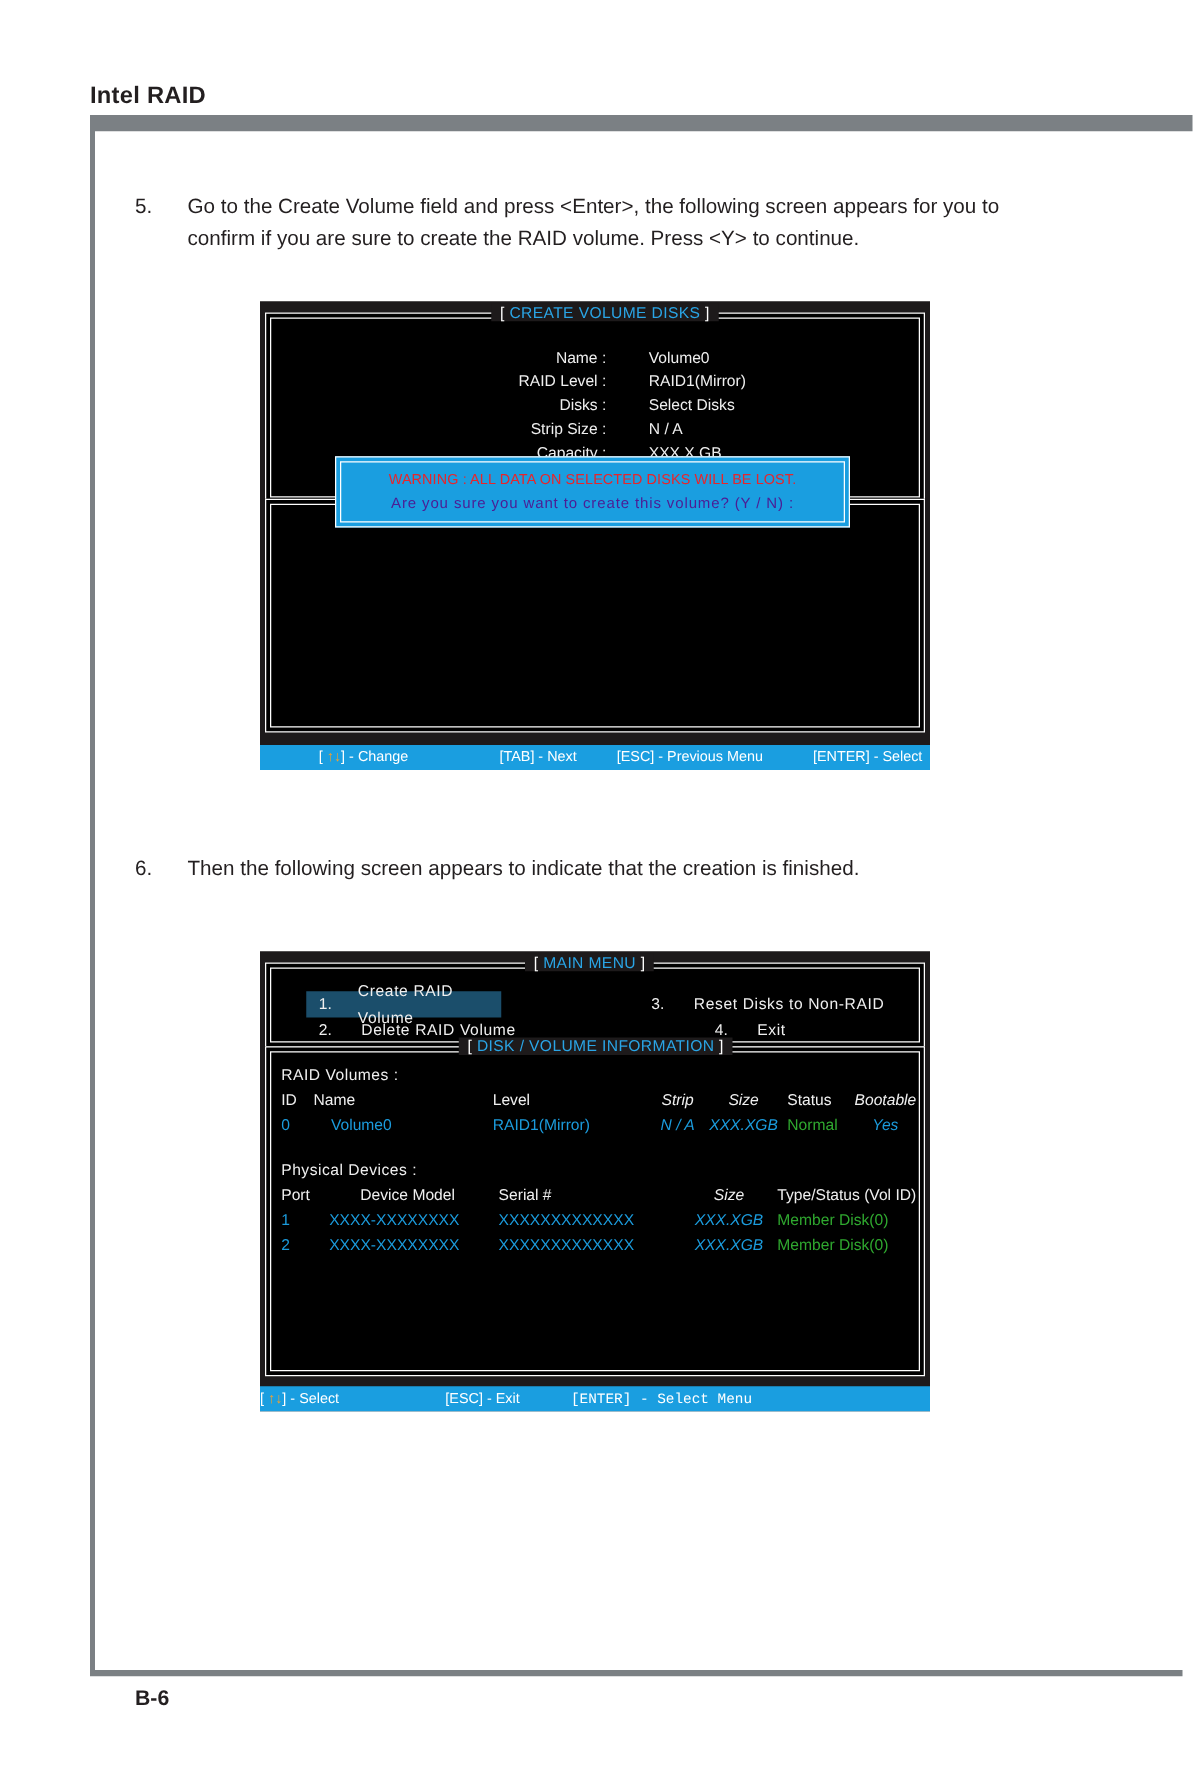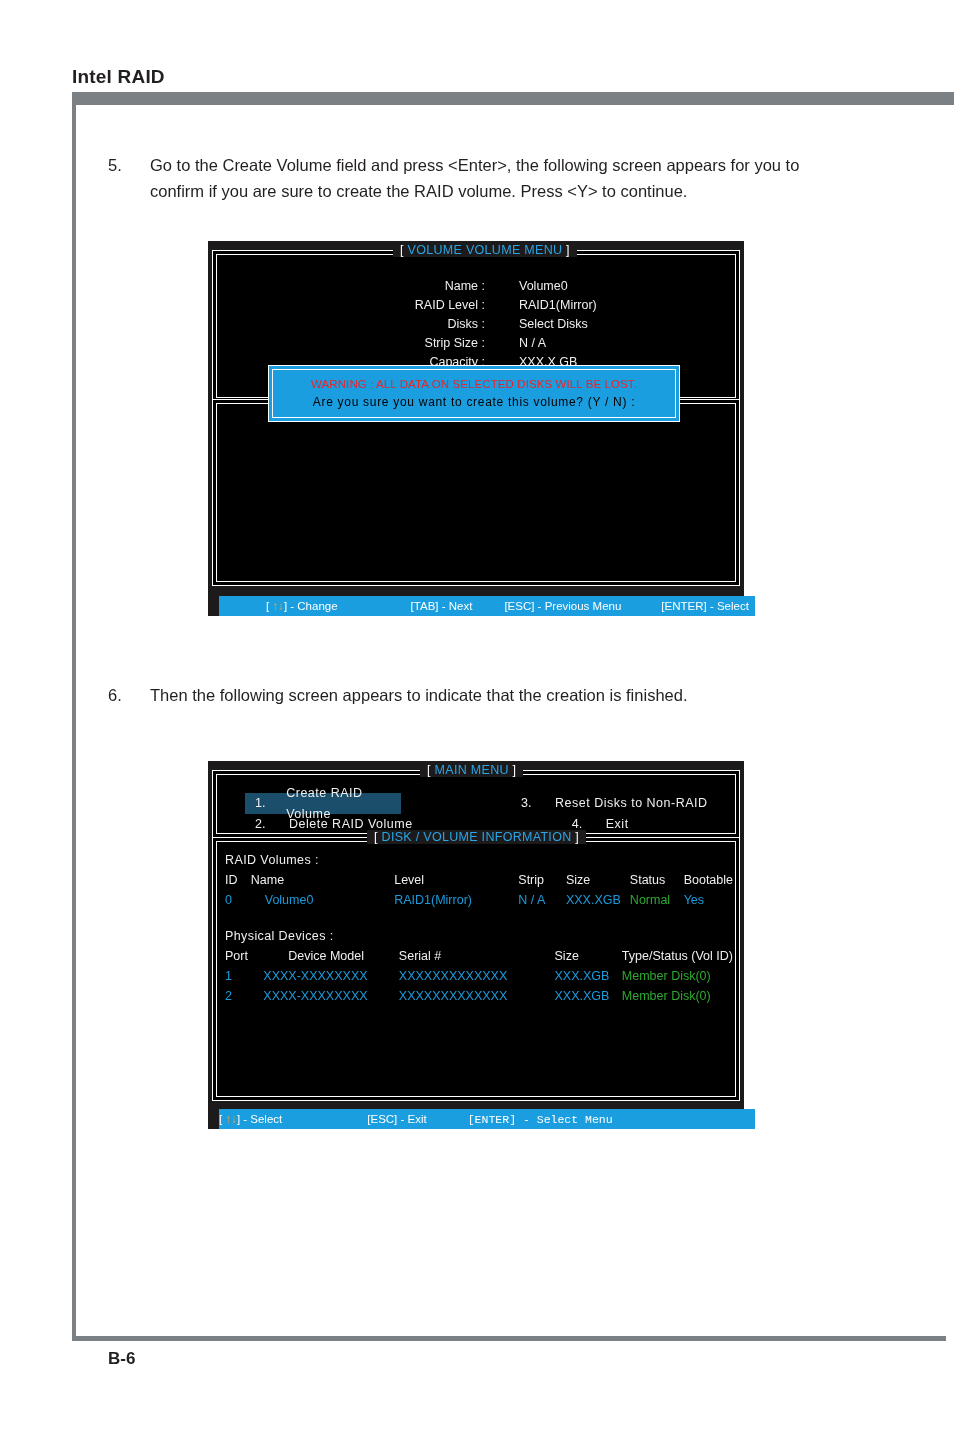--- a/index.html
+++ b/index.html
@@ -175,30 +175,30 @@
     justify-content: center;
     align-items: center;
   }
   .warn-line1 {
     color: #e8252b;
     font-size: 11.5px;
     line-height: 18px;
     letter-spacing: 0.1px;
   }
   .warn-line2 {
-    color: #000000;
+    color: #4c1d95;
     font-size: 12px;
     line-height: 19px;
     letter-spacing: 0.7px;
   }
 
   
   .keybar {
     position: absolute;
-    left: 11px;
+    left: 0;
     bottom: 0;
     width: 100%;
     height: 20px;
     background: #1a9ee0;
     color: #ffffff;
     font-size: 11.5px;
     display: flex;
     align-items: center;
   }
   .keybar span.k { white-space: nowrap; }
@@ -254,21 +254,21 @@
     font-size: 12.5px;
     color: #efefef;
   }
   .sec-title { line-height: 20px; letter-spacing: 0.4px; }
   .tbl { width: 100%; border-collapse: collapse; }
   .tbl td { line-height: 20px; font-size: 12.5px; padding: 0; white-space: nowrap; }
   .data-cyan { color: #1b9bdc; }
   .data-green { color: #2fa82f; }
   .hdr { color: #efefef; }
   .spacer { height: 16px; }
-  .ta-r { text-align: left; }
+  .ta-r { text-align: center; font-style: italic; }
 </style>
 </head>
 <body>
 
 <div class="page-title">Intel RAID</div>
 <div class="header-rule"></div>
 <div class="left-rule"></div>
 <div class="footer-rule"></div>
 <div class="page-number">B-6</div>
 
@@ -301,21 +301,21 @@
         <div class="cv-label">Capacity :</div>
         <div class="cv-value">XXX.X  GB</div>
       </div>
     </div>
   </div>
 
   <div class="panel" id="p1-bottom"></div>
 
   <div class="panel-title" style="left: 185px; top: 9px;">
     <span class="brk">[</span>
-    <span>VOLUME VOLUME MENU</span>
+    <span>CREATE VOLUME DISKS</span>
     <span class="brk">]</span>
   </div>
 
 
   <div class="warn-dialog">
     <div class="warn-inner">
       <div class="warn-line1">WARNING : ALL DATA ON SELECTED DISKS WILL BE LOST.</div>
       <div class="warn-line2">Are  you  sure  you  want  to  create  this  volume?  (Y / N)  :</div>
     </div>
   </div>

